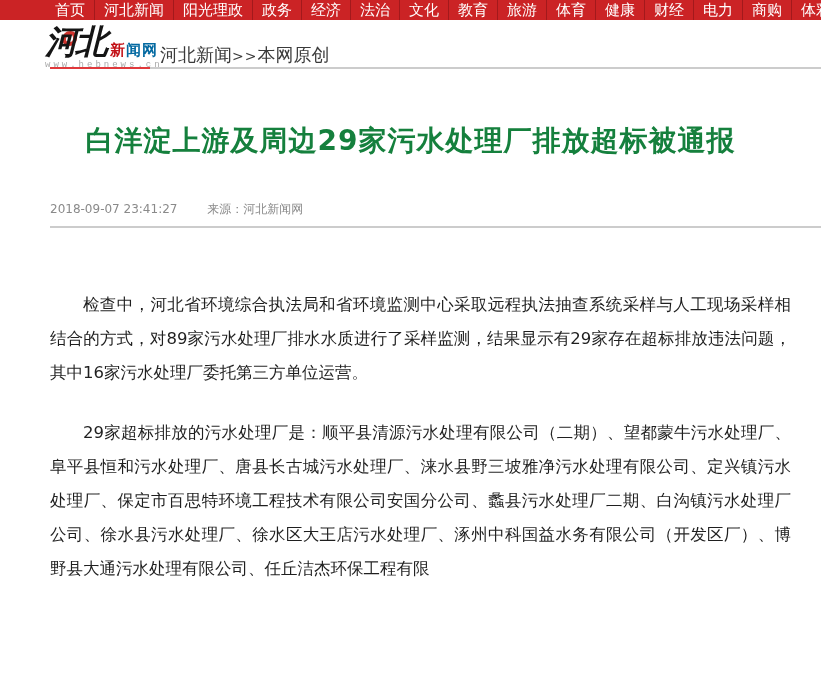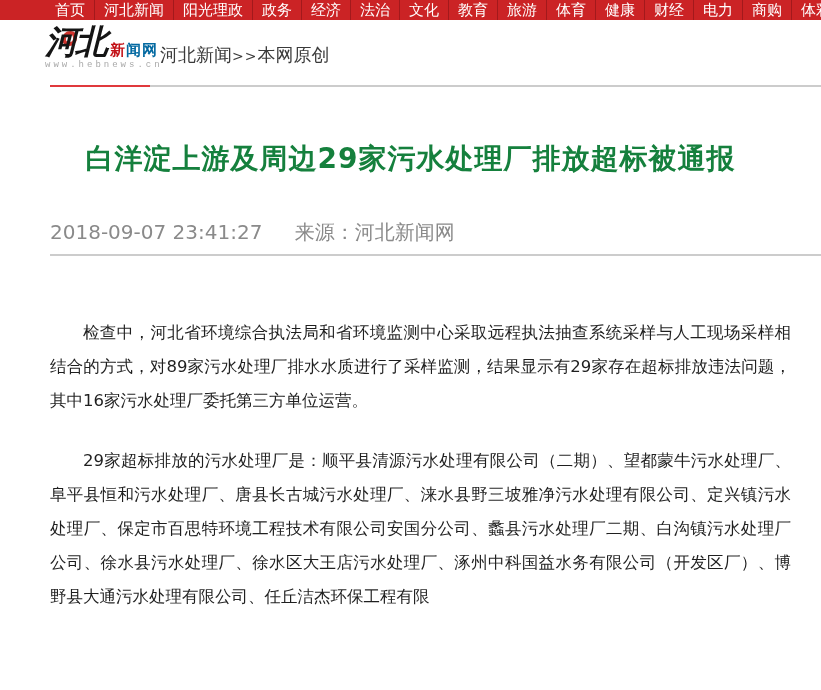--- a/index.html
+++ b/index.html
@@ -20,21 +20,21 @@
     width: 100%; display: flex;
     justify-content: space-between; align-items: center;
   }
   .nav-list li {
     color: #ffffff; font-size: 15px; line-height: 28px;
     padding: 0 9px; white-space: nowrap; cursor: pointer;
   }
   .nav-list li + li { border-left: 1px solid #a3191c; }
 
   
-  .site-header { position: relative; height: 67px; background: #fff; }
+  .site-header { position: relative; height: 49px; background: #fff; }
   .logo { position: absolute; left: 45px; top: 4px; cursor: pointer; }
   .logo-row { position: relative; display: flex; align-items: flex-end; }
   .logo-accent {
     position: absolute; left: 17px; top: 7px;
     width: 15px; height: 15px;
     border: 4px solid #d2342e; border-radius: 60% 45% 55% 50%;
   }
   .logo-main {
     position: relative; z-index: 1;
     font-family: "DejaVu Serif", "Liberation Serif", serif;
@@ -56,21 +56,21 @@
   .crumb-sep { font-size: 14px; letter-spacing: 1px; }
   .header-rule { position: absolute; left: 50px; right: 0; bottom: 0; height: 2px; background: #cccccc; }
   .header-rule-red { position: absolute; left: 0; top: 0; width: 100px; height: 2px; background: #e0393c; }
 
   
   .article-title {
     margin: 52px 40px 0; text-align: center;
     font-size: 28px; line-height: 40px; font-weight: bold;
     color: #15803d; letter-spacing: 1px;
   }
-  .meta { margin: 40px 0 0 50px; font-size: 20px; color: #8a8a8a; }
+  .meta { margin: 40px 0 0 50px; font-size: 12px; color: #8a8a8a; }
   .meta-date { margin-right: 26px; }
   .meta-rule { margin: 8px 0 0 50px; height: 2px; background: #cccccc; border: none; }
   .article-body {
     margin: 60px 30px 0 50px;
     font-size: 16.5px; line-height: 34px; color: #1f1f1f;
     text-align: justify;
   }
   .article-body p { margin: 0 0 26px; text-indent: 2em; }
 </style>
 </head>

